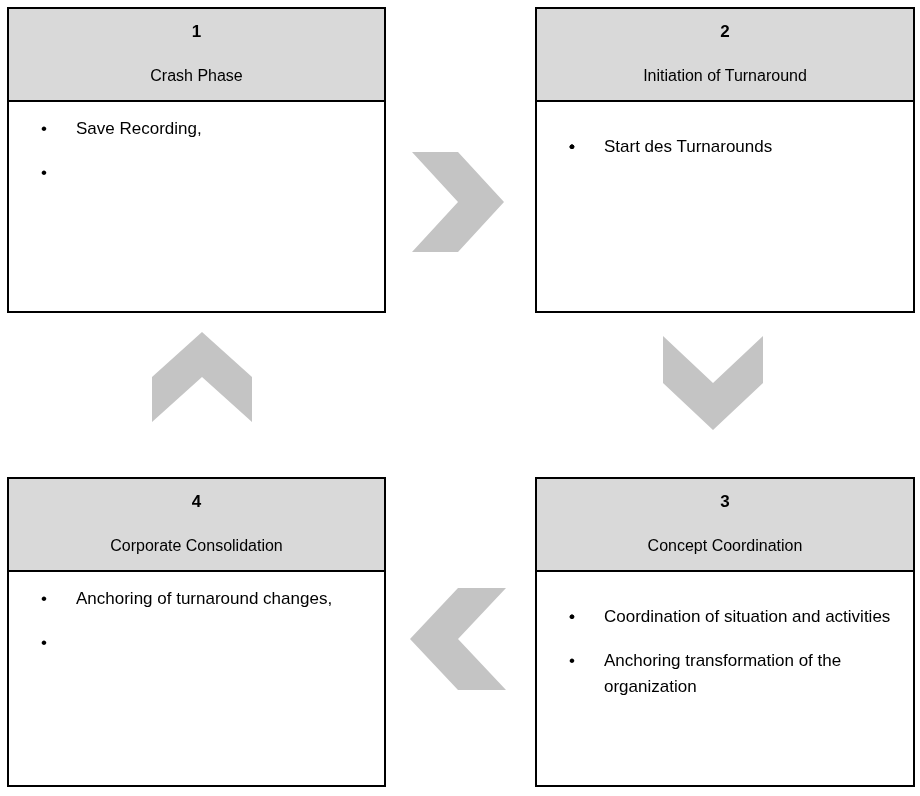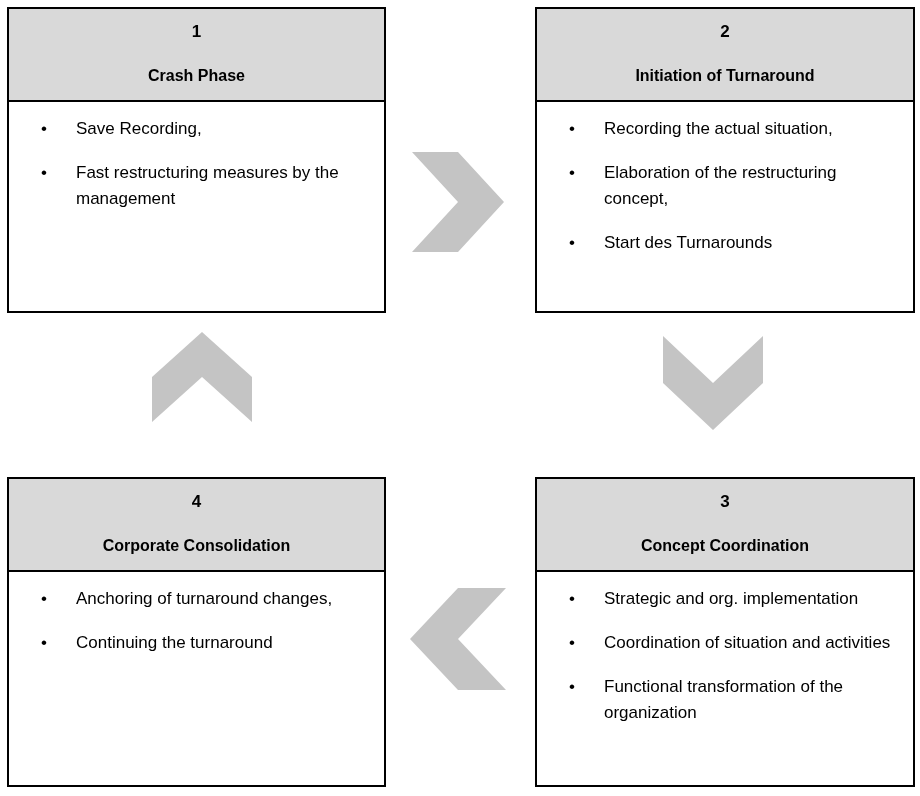--- a/index.html
+++ b/index.html
@@ -42,21 +42,21 @@
     padding-top: 12px;
   }
   .phase-number {
     font-size: 17px;
     font-weight: bold;
     line-height: 22px;
     text-align: center;
   }
   .phase-title {
     font-size: 16px;
-    font-weight: bold;
+    font-weight: normal;
     line-height: 22px;
     text-align: left;
     margin-top: 22px;
   }
   .phase-body {
     flex: 1 1 auto;
     padding: 14px 14px 0 14px;
     box-sizing: border-box;
   }
   .bullet-list {
@@ -110,40 +110,37 @@
       <div class="phase-title">Crash Phase</div>
     </div>
     <div class="phase-body">
       <ul class="bullet-list">
         <li class="bullet-item">
           <span class="bullet-dot">•</span>
           <span>Save Recording,</span>
         </li>
         <li class="bullet-item">
           <span class="bullet-dot">•</span>
-          <span>Fast restructuring measures by the management</span>
         </li>
       </ul>
     </div>
   </div>
 
   <div class="phase-box" id="box-2">
     <div class="phase-header">
       <div class="phase-number">2</div>
       <div class="phase-title">Initiation of Turnaround</div>
     </div>
     <div class="phase-body">
       <ul class="bullet-list">
         <li class="bullet-item">
           <span class="bullet-dot">•</span>
-          <span>Recording the actual situation,</span>
-        </li>
-        <li class="bullet-item">
-          <span class="bullet-dot">•</span>
-          <span>Elaboration of the restructuring concept,</span>
+        </li>
+        <li class="bullet-item">
+          <span class="bullet-dot">•</span>
         </li>
         <li class="bullet-item">
           <span class="bullet-dot">•</span>
           <span>Start des Turnarounds</span>
         </li>
       </ul>
     </div>
   </div>
 
   <div class="phase-box" id="box-4">
@@ -152,44 +149,42 @@
       <div class="phase-title">Corporate Consolidation</div>
     </div>
     <div class="phase-body">
       <ul class="bullet-list">
         <li class="bullet-item">
           <span class="bullet-dot">•</span>
           <span>Anchoring of turnaround changes,</span>
         </li>
         <li class="bullet-item">
           <span class="bullet-dot">•</span>
-          <span>Continuing the turnaround</span>
         </li>
       </ul>
     </div>
   </div>
 
   <div class="phase-box" id="box-3">
     <div class="phase-header">
       <div class="phase-number">3</div>
       <div class="phase-title">Concept Coordination</div>
     </div>
     <div class="phase-body">
       <ul class="bullet-list">
         <li class="bullet-item">
           <span class="bullet-dot">•</span>
-          <span>Strategic and org. implementation</span>
         </li>
         <li class="bullet-item">
           <span class="bullet-dot">•</span>
           <span>Coordination of situation and activities</span>
         </li>
         <li class="bullet-item">
           <span class="bullet-dot">•</span>
-          <span>Functional transformation of the organization</span>
+          <span>Anchoring transformation of the organization</span>
         </li>
       </ul>
     </div>
   </div>
 
   <div class="chevron" id="arrow-right">
     <svg width="92" height="100" viewBox="0 0 92 100" xmlns="http://www.w3.org/2000/svg">
       <polygon points="0,0 46,0 92,50 46,100 0,100 46,50" fill="#C4C4C4"></polygon>
     </svg>
   </div>

